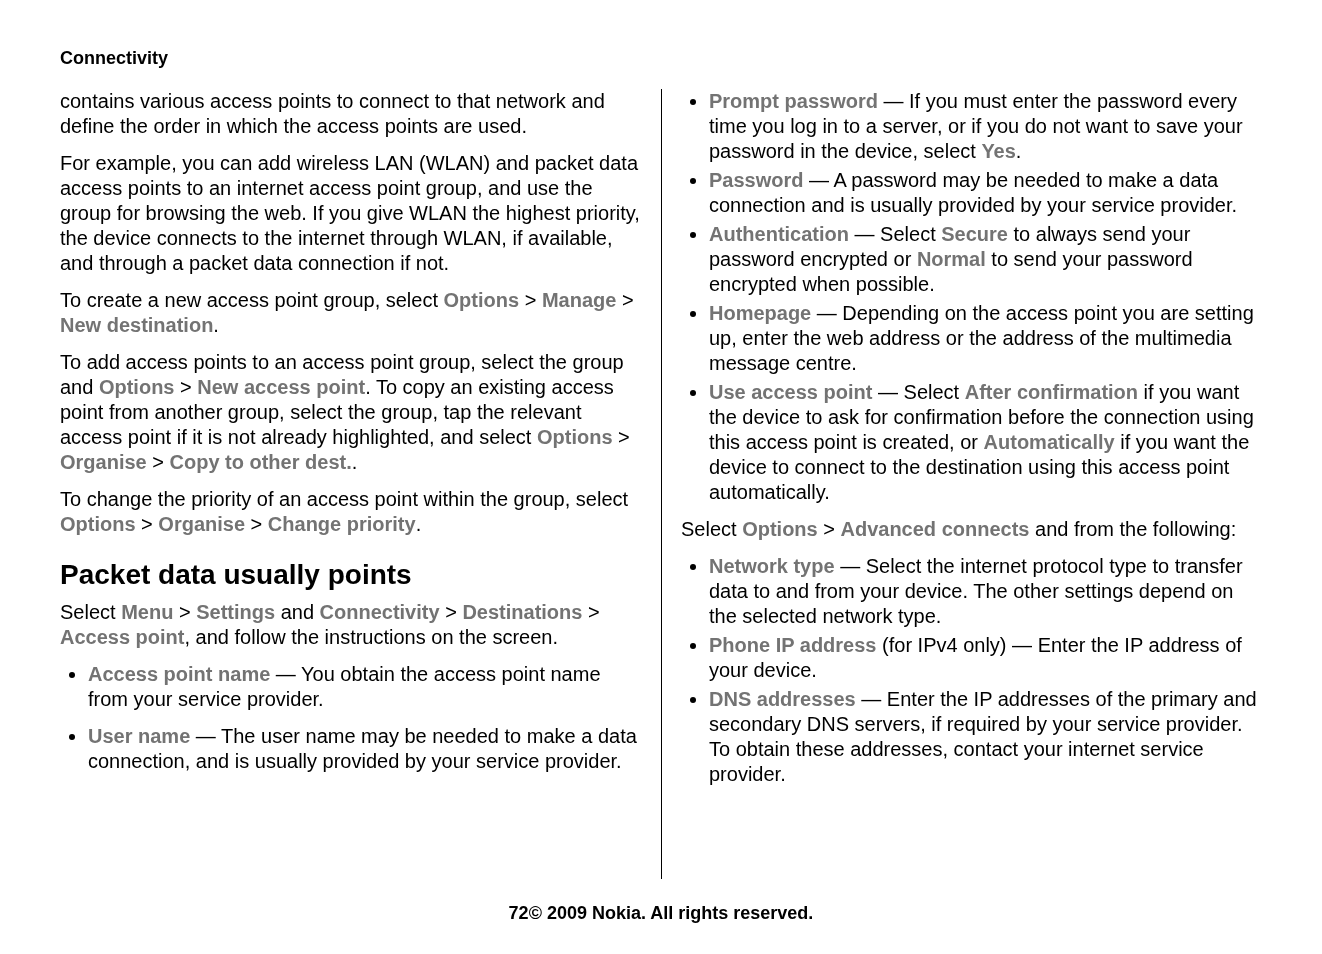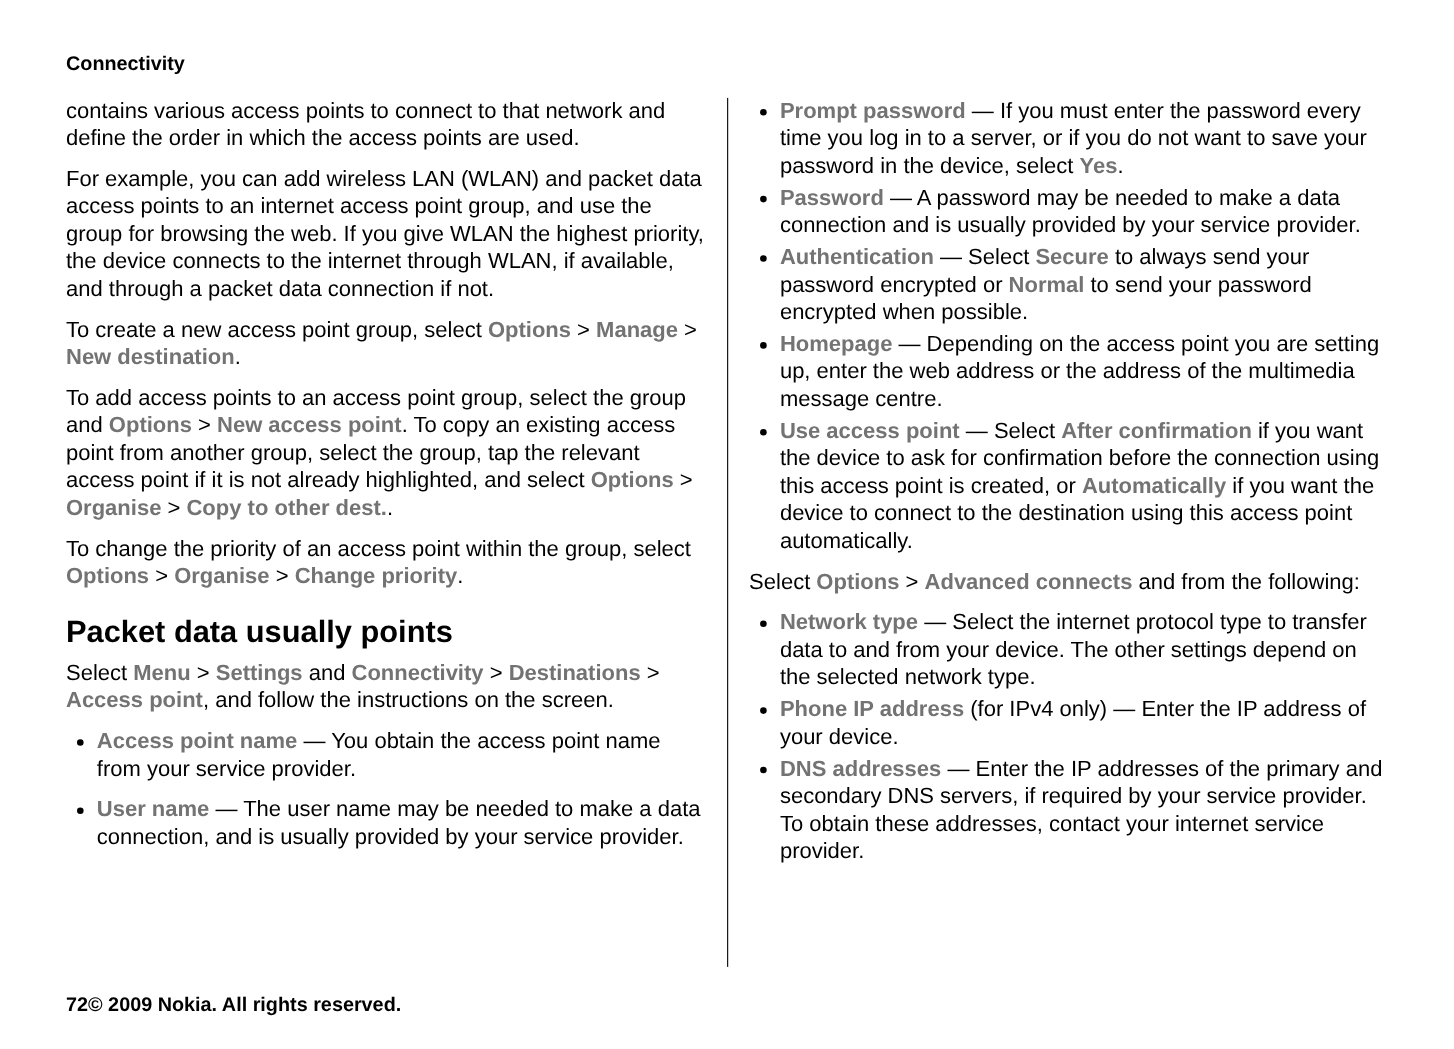--- a/index.html
+++ b/index.html
@@ -52,21 +52,21 @@
     margin-bottom: 4px;
   }
   .footer {
     position: absolute;
     left: 60px;
     right: 60px;
     bottom: 30px;
     font-weight: bold;
     font-size: 18px;
     display: flex;
-    justify-content: flex-start;
+    justify-content: center;
     margin-top: 38px;
   }
   .arrow-icon svg {
     vertical-align: middle;
   }
 </style>
 </head>
 <body>
 
 <div class="page">

